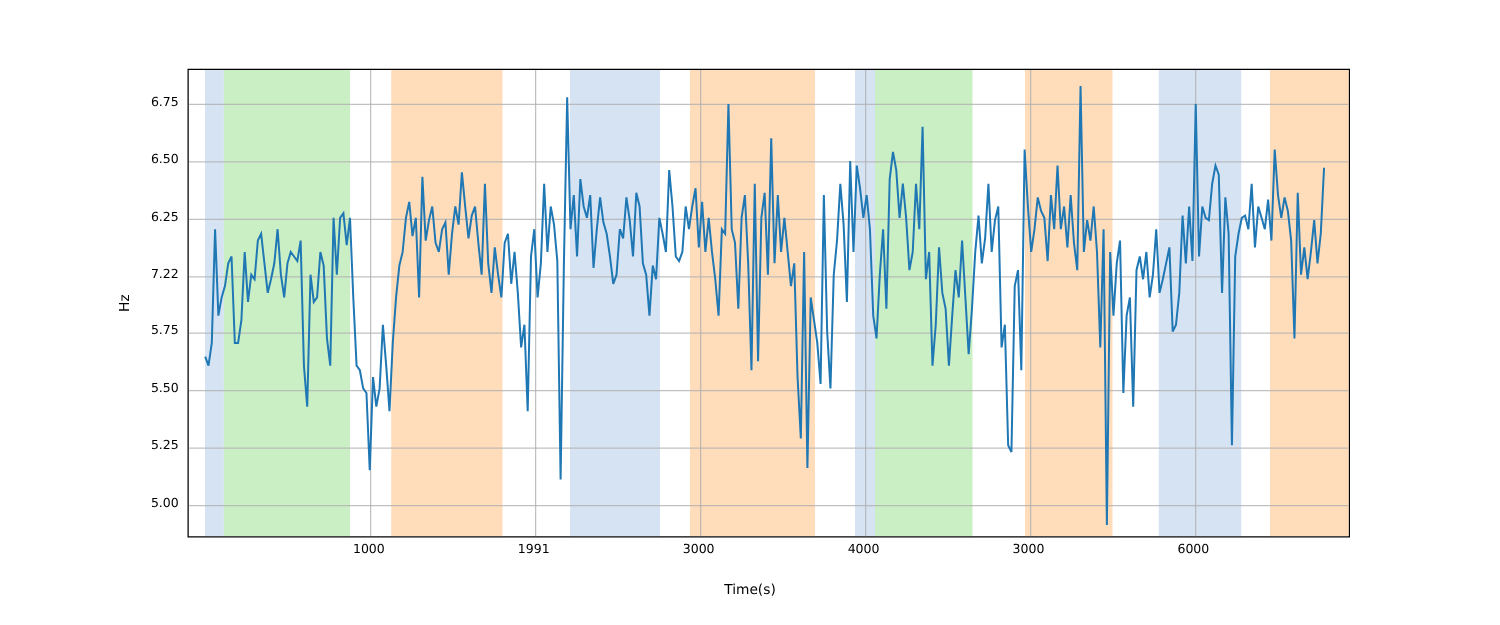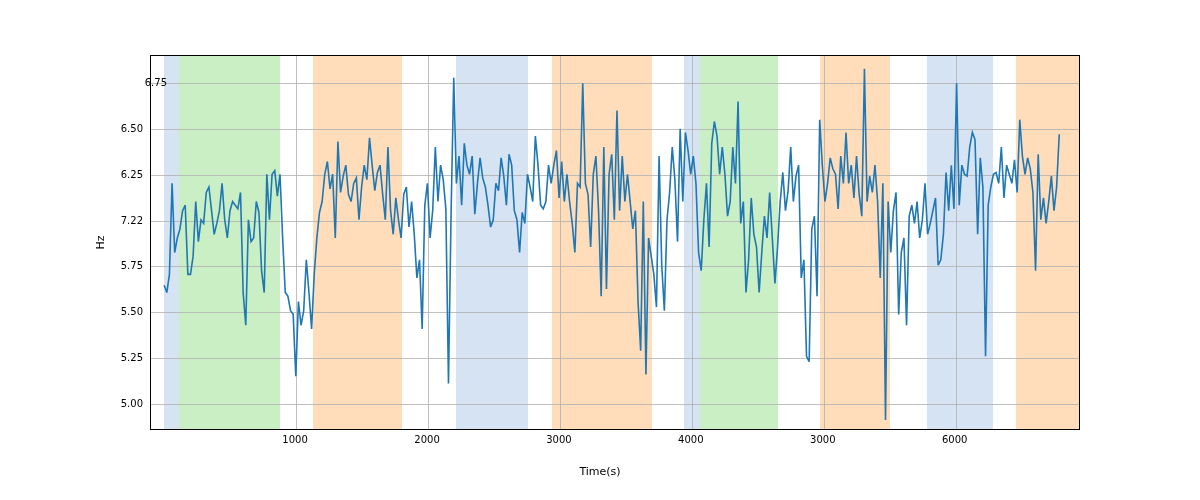--- a/index.html
+++ b/index.html
@@ -125,26 +125,26 @@
       <div class="gridline-h" style="top: 164.634px;"></div>
       <div class="gridline-h" style="top: 118.902px;"></div>
       <div class="gridline-h" style="top: 73.1707px;"></div>
       <div class="gridline-h" style="top: 27.439px;"></div>
       <svg class="plotline" id="plot-svg" viewBox="0 0 930 375" preserveAspectRatio="none">
         <path class="series" d="M13.19,230.49L15.83,237.80L18.47,219.51L21.11,128.05L23.74,197.56L26.38,182.93L29.02,173.78L31.66,155.49L34.30,150.00L36.94,219.51L39.57,219.51L42.21,201.22L44.85,146.34L47.49,186.59L50.13,164.63L52.77,168.29L55.40,137.20L58.04,131.71L60.68,155.49L63.32,179.27L65.96,168.29L68.60,155.49L71.23,128.05L73.87,164.63L76.51,182.93L79.15,155.49L81.79,146.34L84.43,150.00L87.06,153.66L89.70,137.20L92.34,237.80L94.98,270.73L97.62,164.63L100.26,186.59L102.89,182.93L105.53,146.34L108.17,157.32L110.81,215.85L113.45,237.80L116.09,118.90L118.72,164.63L121.36,118.90L124.00,115.24L126.64,140.85L129.28,118.90L131.91,182.93L134.55,237.80L137.19,241.46L139.83,256.10L142.47,259.76L145.11,321.95L147.74,246.95L150.38,270.73L153.02,256.10L155.66,204.88L158.30,237.80L160.94,274.39L163.57,219.51L166.21,182.93L168.85,157.32L171.49,146.34L174.13,118.90L176.77,106.10L179.40,133.54L182.04,118.90L184.68,182.93L187.32,85.98L189.96,137.20L192.60,120.73L195.23,109.76L197.87,139.02L200.51,146.34L203.15,128.05L205.79,122.56L208.43,164.63L211.06,131.71L213.70,109.76L216.34,124.39L218.98,82.32L221.62,109.76L224.26,135.37L226.89,117.07L229.53,109.76L232.17,139.02L234.81,164.63L237.45,91.46L240.09,155.49L242.72,179.27L245.36,142.68L248.00,164.63L250.64,182.93L253.28,139.02L255.91,131.71L258.55,171.95L261.19,146.34L263.83,179.27L266.47,223.17L269.11,204.88L271.74,274.39L274.38,150.00L277.02,128.05L279.66,182.93L282.30,155.49L284.94,91.46L287.57,146.34L290.21,109.76L292.85,124.39L295.49,153.66L298.13,329.27L300.77,155.49L303.40,21.95L306.04,128.05L308.68,100.61L311.32,150.00L313.96,87.80L316.60,109.76L319.23,118.90L321.87,100.61L324.51,159.15L327.15,128.05L329.79,102.44L332.43,122.56L335.06,131.71L337.70,150.00L340.34,171.95L342.98,164.63L345.62,128.05L348.26,135.37L350.89,102.44L353.53,120.73L356.17,150.00L358.81,98.78L361.45,109.76L364.09,155.49L366.72,164.63L369.36,197.56L372.00,157.32L374.64,168.29L377.28,118.90L379.91,131.71L382.55,146.34L385.19,80.49L387.83,109.76L390.47,150.00L393.11,153.66L395.74,146.34L398.38,109.76L401.02,128.05L403.66,109.76L406.30,95.12L408.94,142.68L411.57,106.10L414.21,146.34L416.85,118.90L419.49,146.34L422.13,168.29L424.77,197.56L427.40,128.05L430.04,131.71L432.68,27.44L435.32,128.05L437.96,139.02L440.60,192.07L443.23,118.90L445.87,100.61L448.51,155.49L451.15,241.46L453.79,91.46L456.43,234.15L459.06,118.90L461.70,98.78L464.34,164.63L466.98,54.88L469.62,155.49L472.26,100.61L474.89,146.34L477.53,118.90L480.17,146.34L482.81,173.78L485.45,155.49L488.09,246.95L490.72,296.34L493.36,146.34L496.00,320.12L498.64,182.93L501.28,201.22L503.91,219.51L506.55,252.44L509.19,100.61L511.83,210.37L514.47,256.10L517.11,164.63L519.74,137.20L522.38,91.46L525.02,124.39L527.66,186.59L530.30,73.17L532.94,146.34L535.57,76.83L538.21,95.12L540.85,118.90L543.49,100.61L546.13,128.05L548.77,197.56L551.40,215.85L554.04,164.63L556.68,128.05L559.32,192.07L561.96,87.80L564.60,65.85L567.23,80.49L569.87,118.90L572.51,91.46L575.15,118.90L577.79,160.98L580.43,146.34L583.06,91.46L585.70,128.05L588.34,45.73L590.98,168.29L593.62,146.34L596.26,237.80L598.89,204.88L601.53,142.68L604.17,179.27L606.81,192.07L609.45,237.80L612.09,197.56L614.72,160.98L617.36,182.93L620.00,137.20L622.64,182.93L625.28,228.66L627.91,192.07L630.55,146.34L633.19,117.07L635.83,155.49L638.47,135.37L641.11,91.46L643.74,146.34L646.38,120.73L649.02,109.76L651.66,223.17L654.30,204.88L656.94,301.83L659.57,307.32L662.21,173.78L664.85,160.98L667.49,241.46L670.13,64.02L672.77,109.76L675.40,146.34L678.04,128.05L680.68,102.44L683.32,113.41L685.96,118.90L688.60,153.66L691.23,100.61L693.87,128.05L696.51,76.83L699.15,128.05L701.79,109.76L704.43,142.68L707.06,100.61L709.70,139.02L712.34,160.98L714.98,12.80L717.62,146.34L720.26,120.73L722.89,137.20L725.53,109.76L728.17,146.34L730.81,223.17L733.45,128.05L736.09,365.85L738.72,146.34L741.36,197.56L744.00,155.49L746.64,137.20L749.28,259.76L751.91,197.56L754.55,182.93L757.19,270.73L759.83,160.98L762.47,150.00L765.11,168.29L767.74,146.34L770.38,182.93L773.02,164.63L775.66,128.05L778.30,179.27L780.94,168.29L783.57,155.49L786.21,142.68L788.85,210.37L791.49,204.88L794.13,179.27L796.77,117.07L799.40,155.49L802.04,109.76L804.68,153.66L807.32,27.44L809.96,150.00L812.60,109.76L815.23,118.90L817.87,120.73L820.51,91.46L823.15,76.83L825.79,84.15L828.43,179.27L831.06,102.44L833.70,131.71L836.34,301.83L838.98,150.00L841.62,131.71L844.26,118.90L846.89,117.07L849.53,128.05L852.17,91.46L854.81,142.68L857.45,109.76L860.09,118.90L862.72,128.05L865.36,104.27L868.00,137.20L870.64,64.02L873.28,100.61L875.91,118.90L878.55,102.44L881.19,113.41L883.83,137.20L886.47,215.85L889.11,98.78L891.74,164.63L894.38,142.68L897.02,168.29L899.66,146.34L902.30,120.73L904.94,155.49L907.57,131.71L910.21,78.66"></path>
       </svg>
   </div>
   <div class="xlabel">Time(s)</div>
 <div class="tick-x" style="left: 295.106px;">1000</div>
-    <div class="tick-x" style="left: 427.021px;">2000</div>
+    <div class="tick-x" style="left: 427.021px;">1991</div>
     <div class="tick-x" style="left: 558.936px;">3000</div>
     <div class="tick-x" style="left: 690.851px;">4000</div>
     <div class="tick-x" style="left: 822.766px;">3000</div>
     <div class="tick-x" style="left: 954.681px;">6000</div>
     <div class="tick-y" style="top: 402.561px;">5.00</div>
     <div class="tick-y" style="top: 356.829px;">5.25</div>
     <div class="tick-y" style="top: 311.098px;">5.50</div>
     <div class="tick-y" style="top: 265.366px;">5.75</div>
     <div class="tick-y" style="top: 219.634px;">7.22</div>
     <div class="tick-y" style="top: 173.902px;">6.25</div>
     <div class="tick-y" style="top: 128.171px;">6.50</div>
-    <div class="tick-y" style="top: 82.439px; margin-left: 24px;">6.75</div>
+    <div class="tick-y" style="top: 82.439px;">6.75</div>
   </div>
 
 </body></html>

